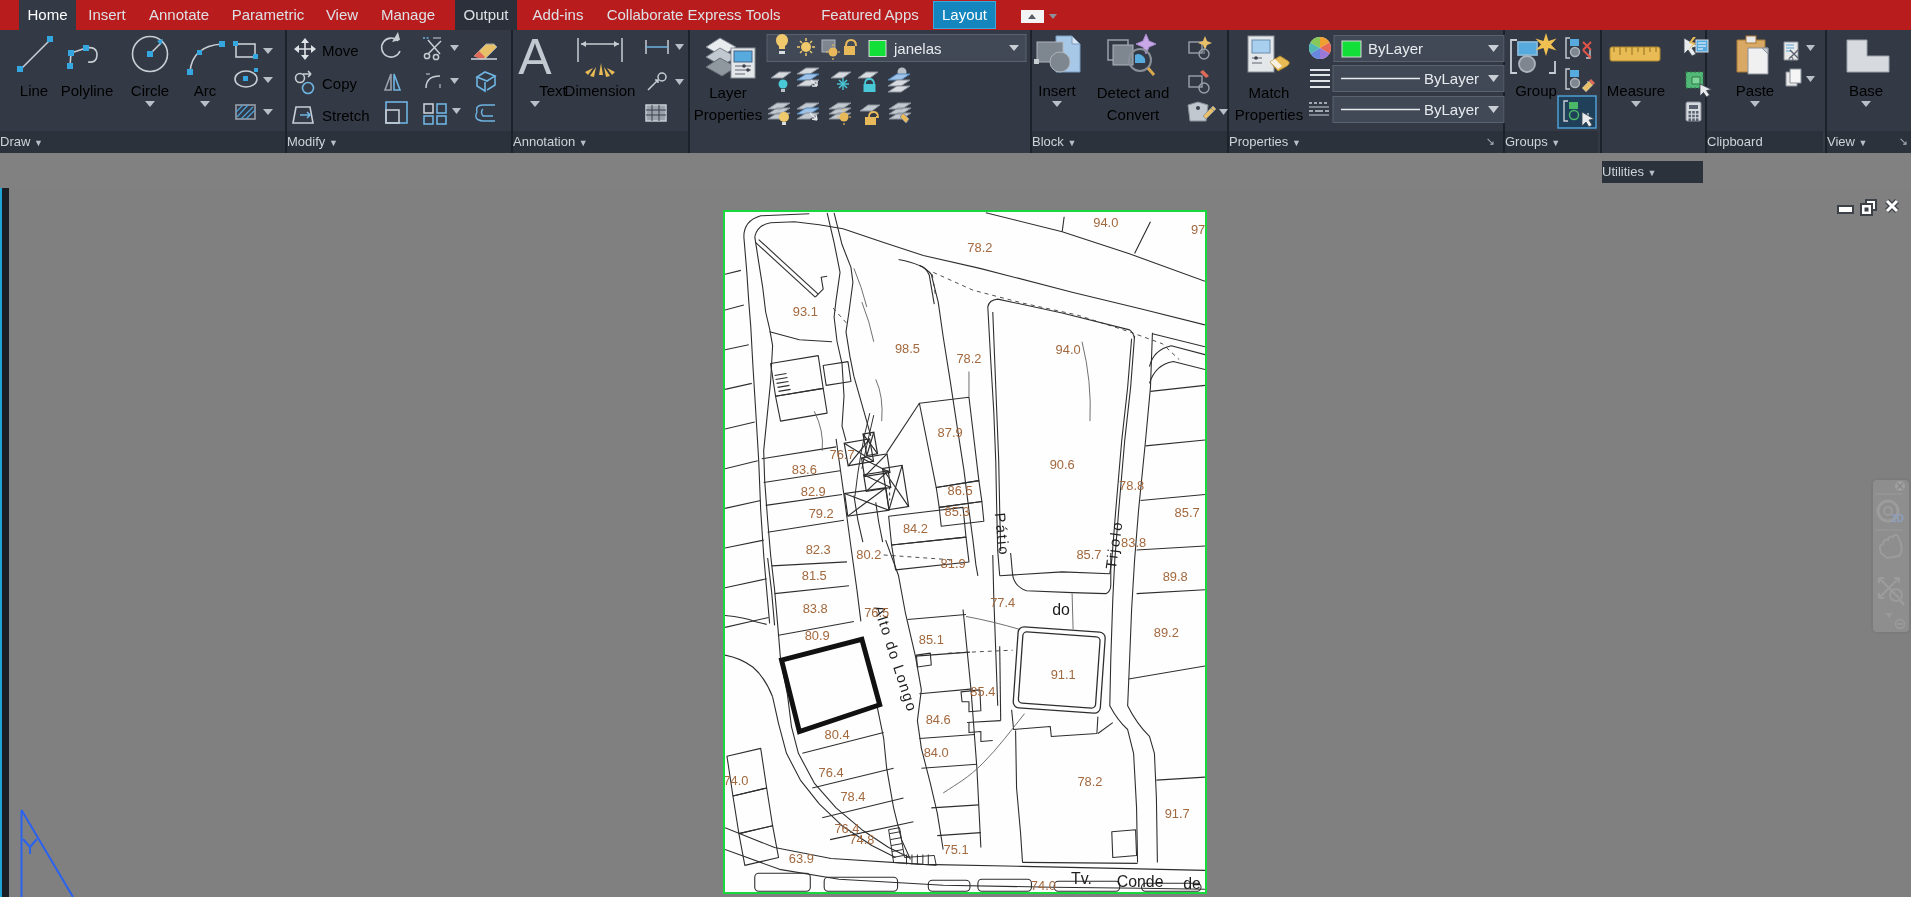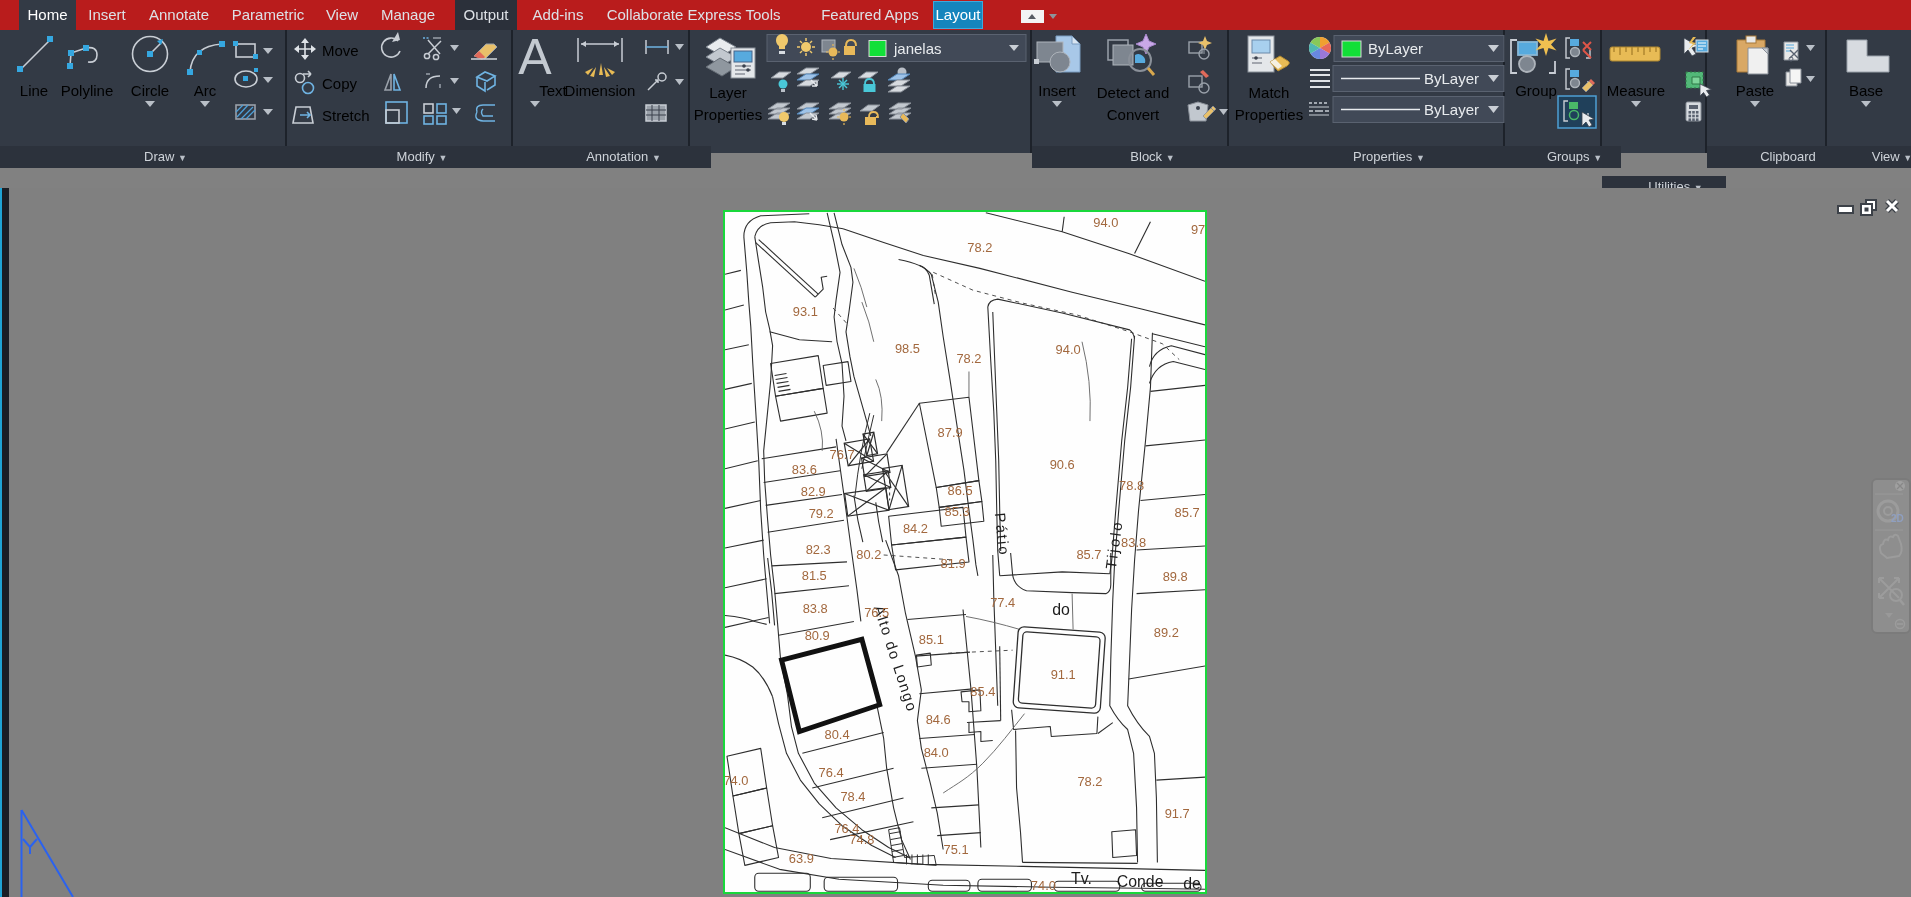--- a/index.html
+++ b/index.html
@@ -5,21 +5,21 @@
   html,body{margin:0;padding:0;}
   #app{position:relative;width:1911px;height:897px;overflow:hidden;
        font-family:"Liberation Sans",sans-serif;background:#818181;}
   .abs{position:absolute;}
   
   #tabrow{position:absolute;left:0;top:0;width:1911px;height:30px;background:#b91c1c;}
   .mtab{position:absolute;top:0;height:30px;line-height:30px;color:#dde1e6;font-size:15px;text-align:center;}
   
   #ribbon{position:absolute;left:0;top:30px;width:1911px;height:123px;background:#333a45;}
   .sep{position:absolute;top:0;width:2px;height:123px;background:#1d222a;}
-  .pstrip{position:absolute;top:116px;height:22px;background:#2c323c;color:#ced3d9;font-size:13px;line-height:21px;text-align:center;padding-left:23px;}
+  .pstrip{position:absolute;top:101px;height:22px;background:#2c323c;color:#ced3d9;font-size:13px;line-height:21px;text-align:left;}
   .biglabel{position:absolute;color:#000000;font-size:15px;text-align:center;white-space:nowrap;}
   .dda{color:#b9bfc7;font-size:9px;}
   
   #ftabs{position:absolute;left:0;top:153px;width:1911px;height:32px;background:#22262f;}
   #ftabs .dark{position:absolute;left:0;top:32px;width:1911px;height:3px;background:#14171c;}
   
   #canvas{position:absolute;left:0;top:188px;width:1911px;height:709px;background:#808080;}
 </style>
 </head>
 <body>
@@ -29,21 +29,21 @@
   <div class="mtab" style="left:88px;width:38px;">Insert</div>
   <div class="mtab" style="left:146px;width:66px;">Annotate</div>
   <div class="mtab" style="left:230px;width:76px;">Parametric</div>
   <div class="mtab" style="left:324px;width:36px;">View</div>
   <div class="mtab" style="left:378px;width:60px;">Manage</div>
   <div class="mtab" style="left:455px;width:62px;background:#2b303a;">Output</div>
   <div class="mtab" style="left:530px;width:56px;">Add-ins</div>
   <div class="mtab" style="left:604px;width:82px;">Collaborate</div>
   <div class="mtab" style="left:686px;width:96px;">Express Tools</div>
   <div class="mtab" style="left:820px;width:100px;">Featured Apps</div>
-  <div class="mtab" style="left:933px;width:50px;background:#1585bd;border:1px solid #3fa9dc;box-sizing:border-box;height:28px;line-height:26px;top:1px;color:#fff;">Layout</div>
+  <div class="mtab" style="left:933px;width:63px;background:#1585bd;border:1px solid #3fa9dc;box-sizing:border-box;height:28px;line-height:26px;top:1px;color:#fff;">Layout</div>
   <div class="abs" style="left:1021px;top:10px;width:23px;height:13px;background:#f3f4f5;"></div>
   <div class="abs" style="left:1028px;top:14px;width:0;height:0;border-left:4px solid transparent;border-right:4px solid transparent;border-bottom:5px solid #565b63;"></div>
   <div class="abs" style="left:1049px;top:14px;width:0;height:0;border-left:4px solid transparent;border-right:4px solid transparent;border-top:5px solid #8d939b;"></div>
 </div>
 <div id="ribbon">
   <div class="sep" style="left:285px"></div>
   <div class="sep" style="left:511px"></div>
   <div class="sep" style="left:688px"></div>
   <div class="sep" style="left:1030px"></div>
   <div class="sep" style="left:1227px"></div>

